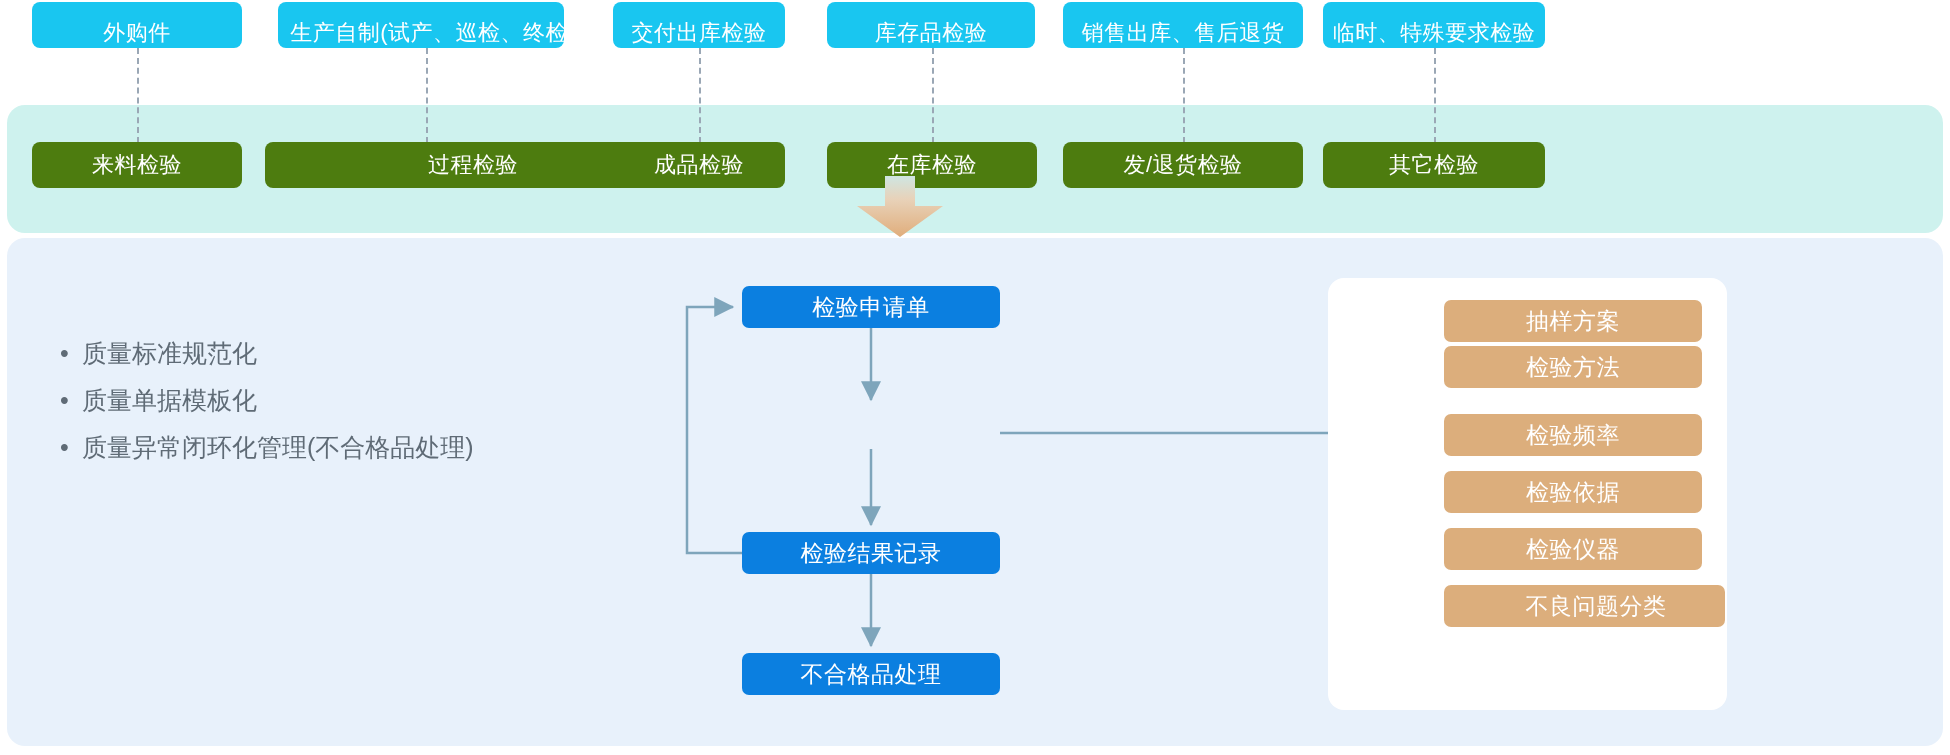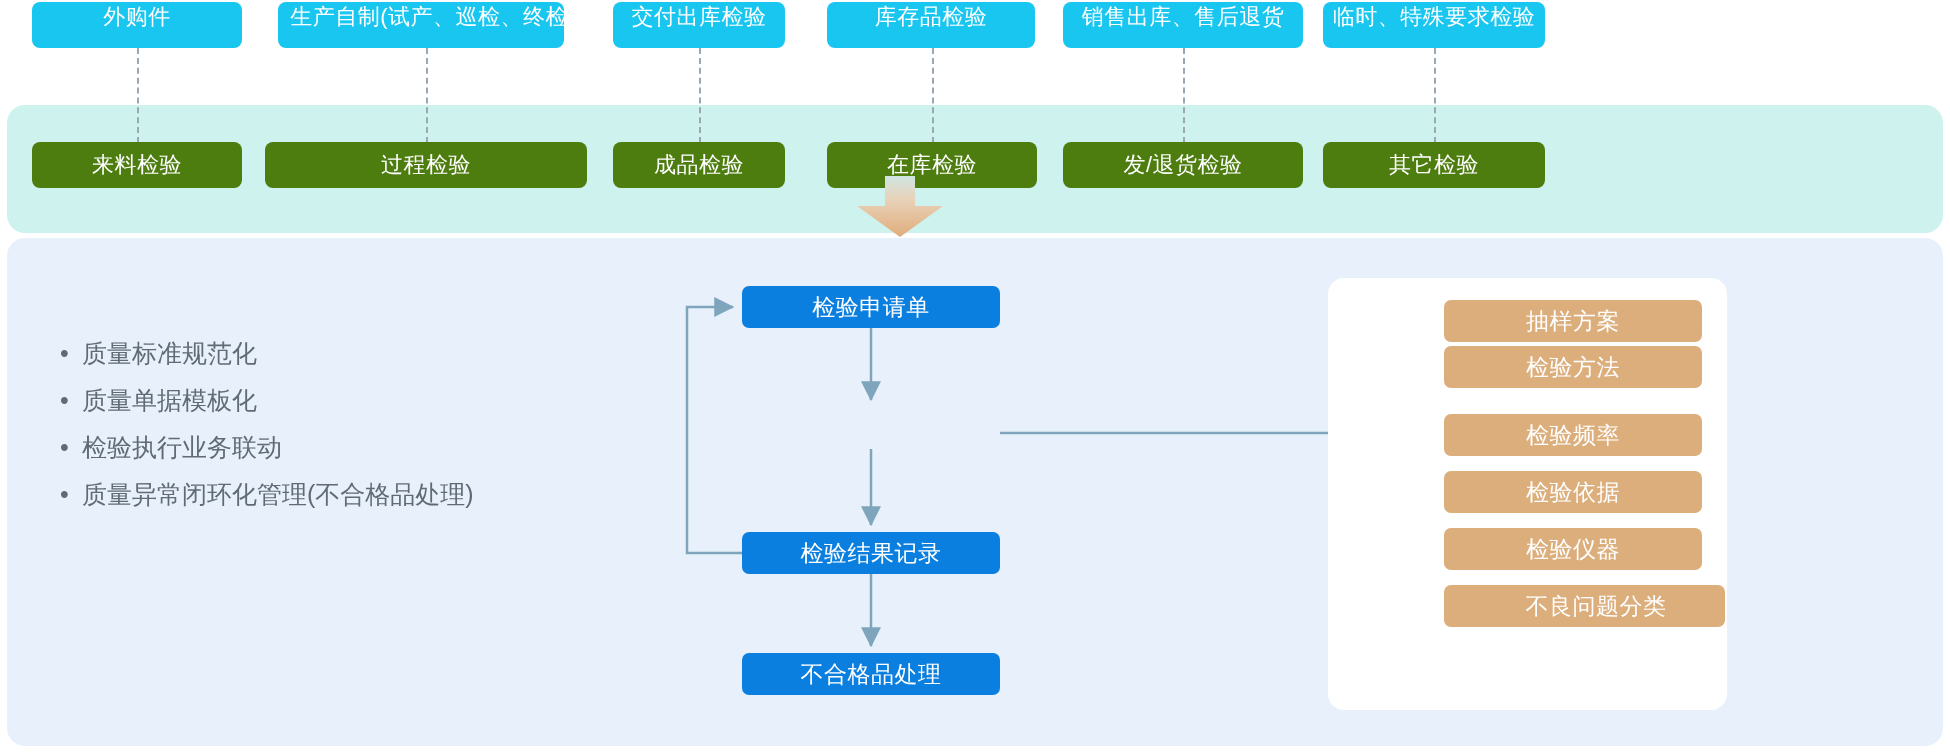--- a/index.html
+++ b/index.html
@@ -18,21 +18,21 @@
   }
   .band-blue{
     position:absolute;left:7px;top:238px;width:1936px;height:508px;
     background:#e8f1fb;border-radius:18px;
   }
 
   
   .src-box{
     position:absolute;top:2px;height:46px;
     background:#19c6f0;border-radius:8px;
-    display:flex;align-items:flex-start;justify-content:center;
+    display:flex;align-items:flex-end;justify-content:center;
     color:#ffffff;font-size:22px;letter-spacing:.5px;
     white-space:nowrap;
   }
   
   .dash{
     position:absolute;top:48px;height:95px;width:0;
     border-left:2px dashed #9aa7b5;
   }
   
   .insp-box{
@@ -116,21 +116,21 @@
       </div>
       <div class="src-box" style="left: 1323px; width: 222px;">
         <span>临时、特殊要求检验</span>
       </div>
     </div>
 
   <div id="insp-layer">
       <div class="insp-box" style="left: 32px; width: 210px;">
         <span>来料检验</span>
       </div>
-      <div class="insp-box" style="left: 265px; width: 322px;">
+      <div class="insp-box" style="left: 265px; width: 322px; padding-left: 47px;">
         <span>过程检验</span>
       </div>
       <div class="insp-box" style="left: 613px; width: 172px;">
         <span>成品检验</span>
       </div>
       <div class="insp-box" style="left: 827px; width: 210px;">
         <span>在库检验</span>
       </div>
       <div class="insp-box" style="left: 1063px; width: 240px;">
         <span>发/退货检验</span>
@@ -147,21 +147,20 @@
         <stop offset="38%" stop-color="#e8d2b9"></stop>
         <stop offset="100%" stop-color="#e0ad7b"></stop>
       </linearGradient>
     </defs>
     <path d="M30 0 H60 V30 H88 L45 61 L2 30 H30 Z" fill="url(#agrad)"></path>
   </svg>
 
   <div class="bullets" id="bullets-layer">
       <div><span class="dot">•</span><span>质量标准规范化</span></div>
       <div><span class="dot">•</span><span>质量单据模板化</span></div>
-      <div><span class="dot">•</span><span>检验执行业务联动</span></div>
       <div><span class="dot">•</span><span>质量异常闭环化管理(不合格品处理)</span></div>
     </div>
 
   <svg class="flow-svg" viewBox="0 0 1950 755">
     <defs>
       <marker id="arw" markerWidth="9" markerHeight="9" refX="7.5" refY="4" orient="auto">
         <path d="M0,0 L8,4 L0,8 z" fill="#7ea5bb"></path>
       </marker>
     </defs>
 

